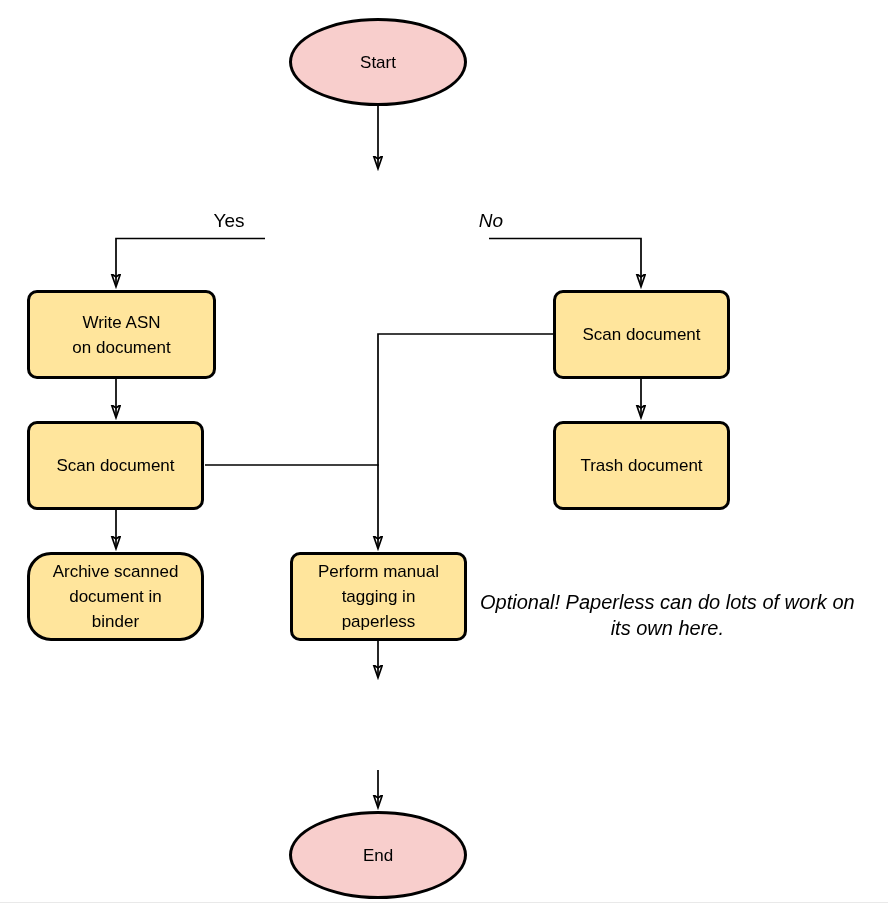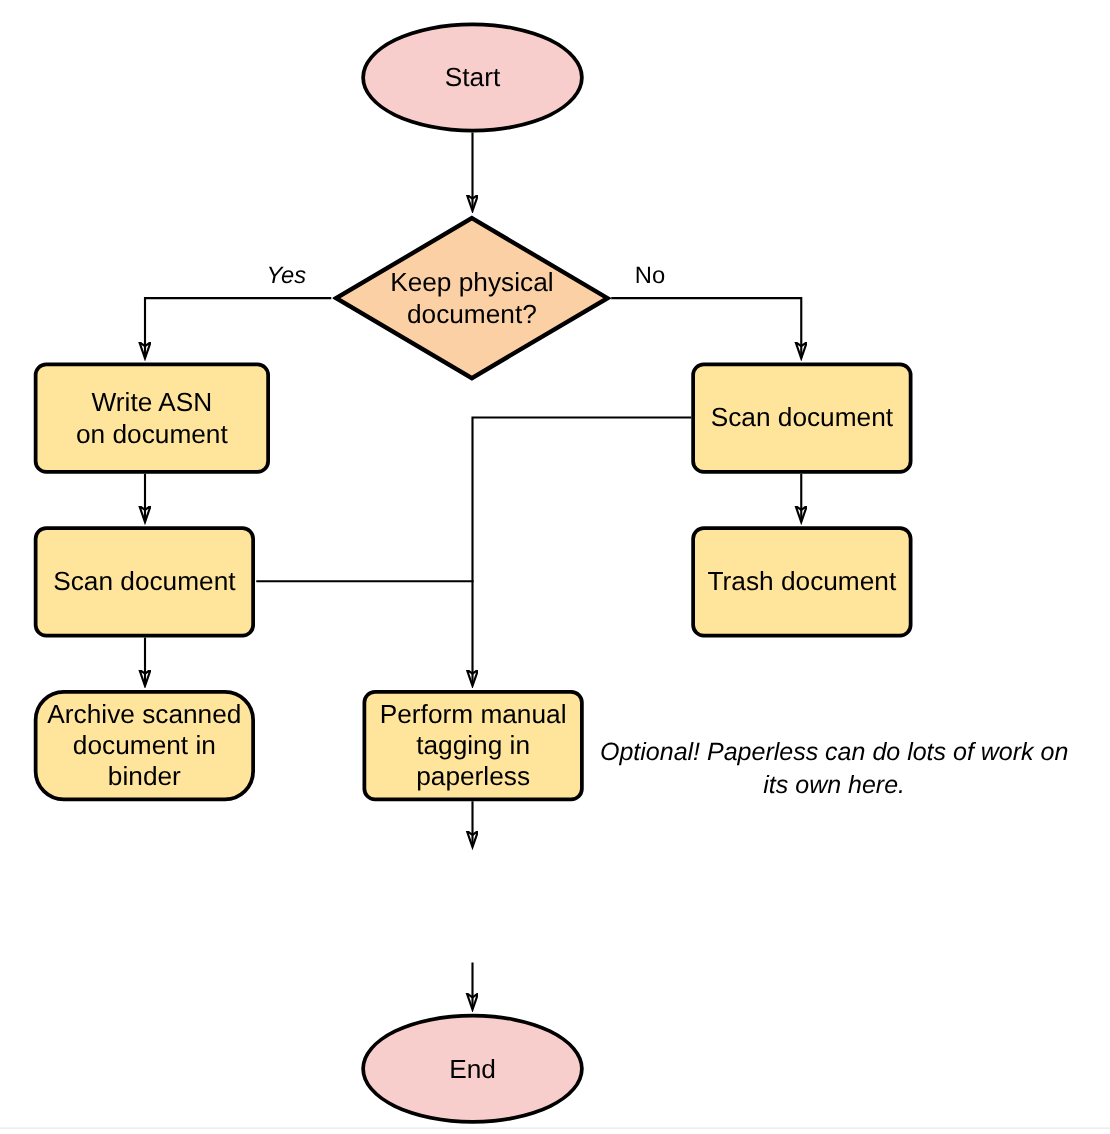--- a/index.html
+++ b/index.html
@@ -26,21 +26,21 @@
     stroke: var(--stroke);
     stroke-width: 1.7px;
   }
   .node {
     position: absolute;
     display: flex;
     align-items: center;
     justify-content: center;
     text-align: center;
     box-sizing: border-box;
-    font-size: 21px;
+    font-size: 17px;
     line-height: 25px;
   }
   .node .label {
     white-space: pre-line;
     position: relative;
     z-index: 2;
   }
   .process {
     background: var(--process-fill);
     border: 3px solid var(--stroke);
@@ -110,30 +110,23 @@
     <path d="M553,334 L378,334 L378,548" marker-end="url(#arrow)"></path>
     <path d="M205,465 L378.8,465"></path>
     <path d="M378,641 L378,677" marker-end="url(#arrow)"></path>
     <path d="M378,770 L378,807" marker-end="url(#arrow)"></path>
   </svg>
 
   <div class="node terminal" style="left:289px; top:18px; width:178px; height:88px;">
     <span class="label">Start</span>
   </div>
 
-  <div class="node decision" style="left:266px; top:172px; width:223px; height:133px;">
-    <svg class="diamond-shape" viewBox="0 0 223 133" xmlns="http://www.w3.org/2000/svg">
-      <polygon points="111.5,2.5 220,66.5 111.5,130.5 3,66.5"></polygon>
-    </svg>
-    <span class="label">Keep physical
-document?</span>
-  </div>
 
-  <span class="edge-label" style="left:207px; top:209px;font-style:italic;">Yes</span>
-  <span class="edge-label" style="left:498px; top:209px;">No</span>
+  <span class="edge-label" style="left:207px; top:209px;">Yes</span>
+  <span class="edge-label" style="left:469px; top:209px;font-style:italic;">No</span>
 
   <div class="node process" style="left:27px; top:290px; width:189px; height:89px;">
     <span class="label">Write ASN
 on document</span>
   </div>
 
   <div class="node process" style="left:27px; top:421px; width:177px; height:89px;">
     <span class="label">Scan document</span>
   </div>
 

